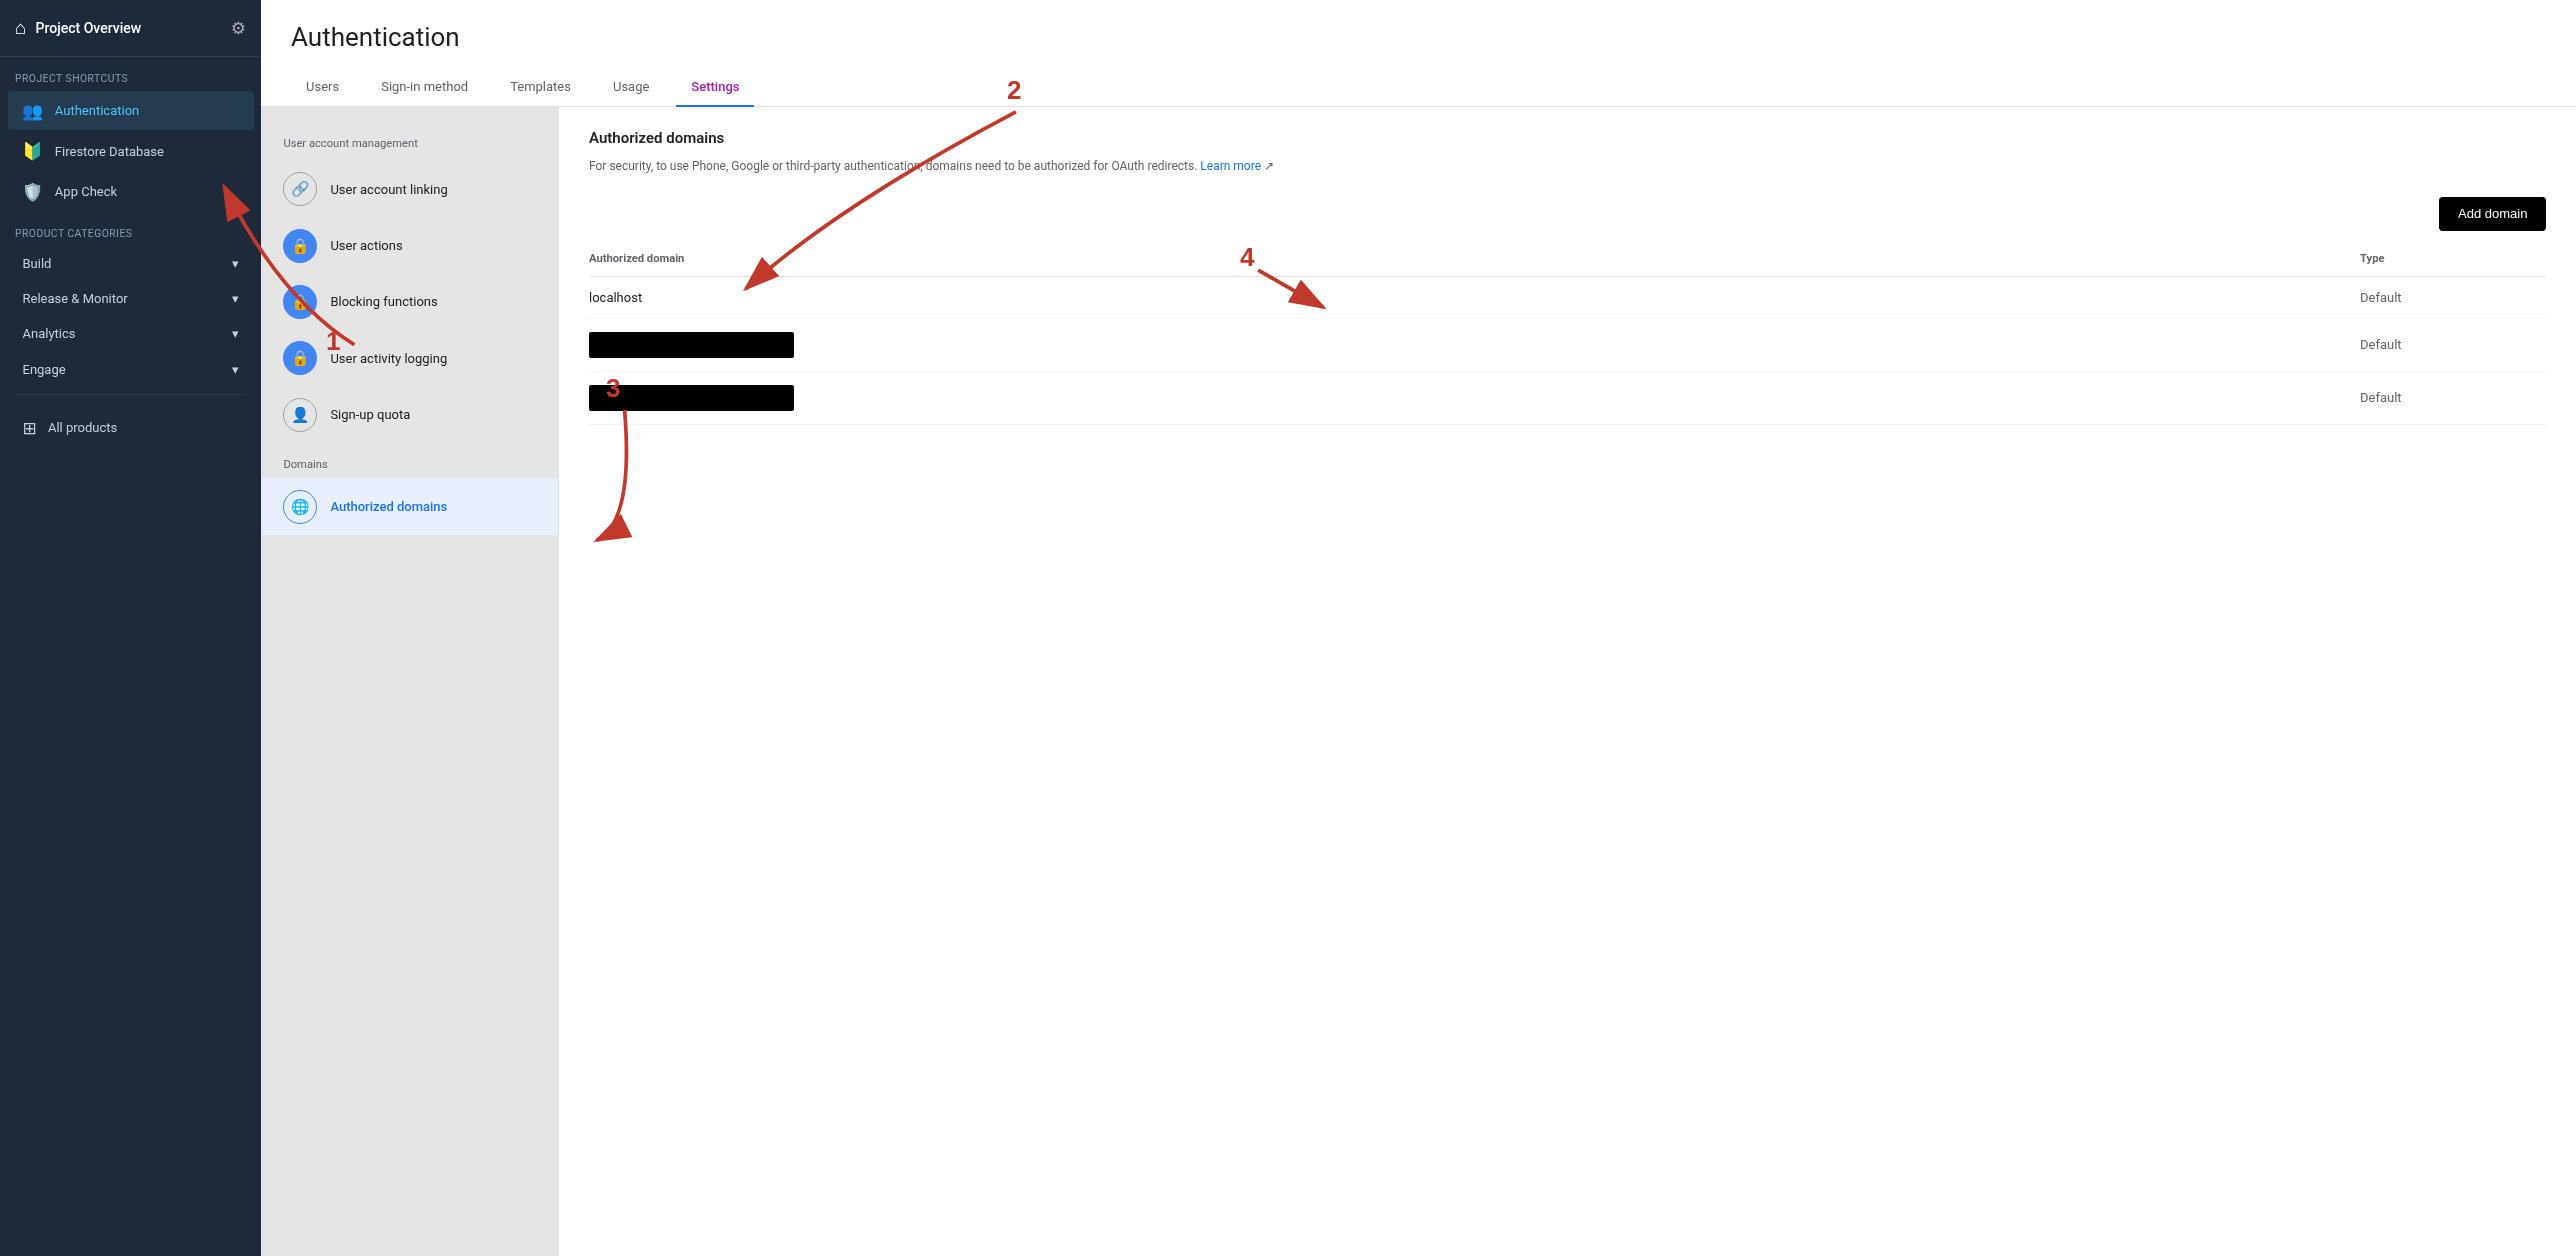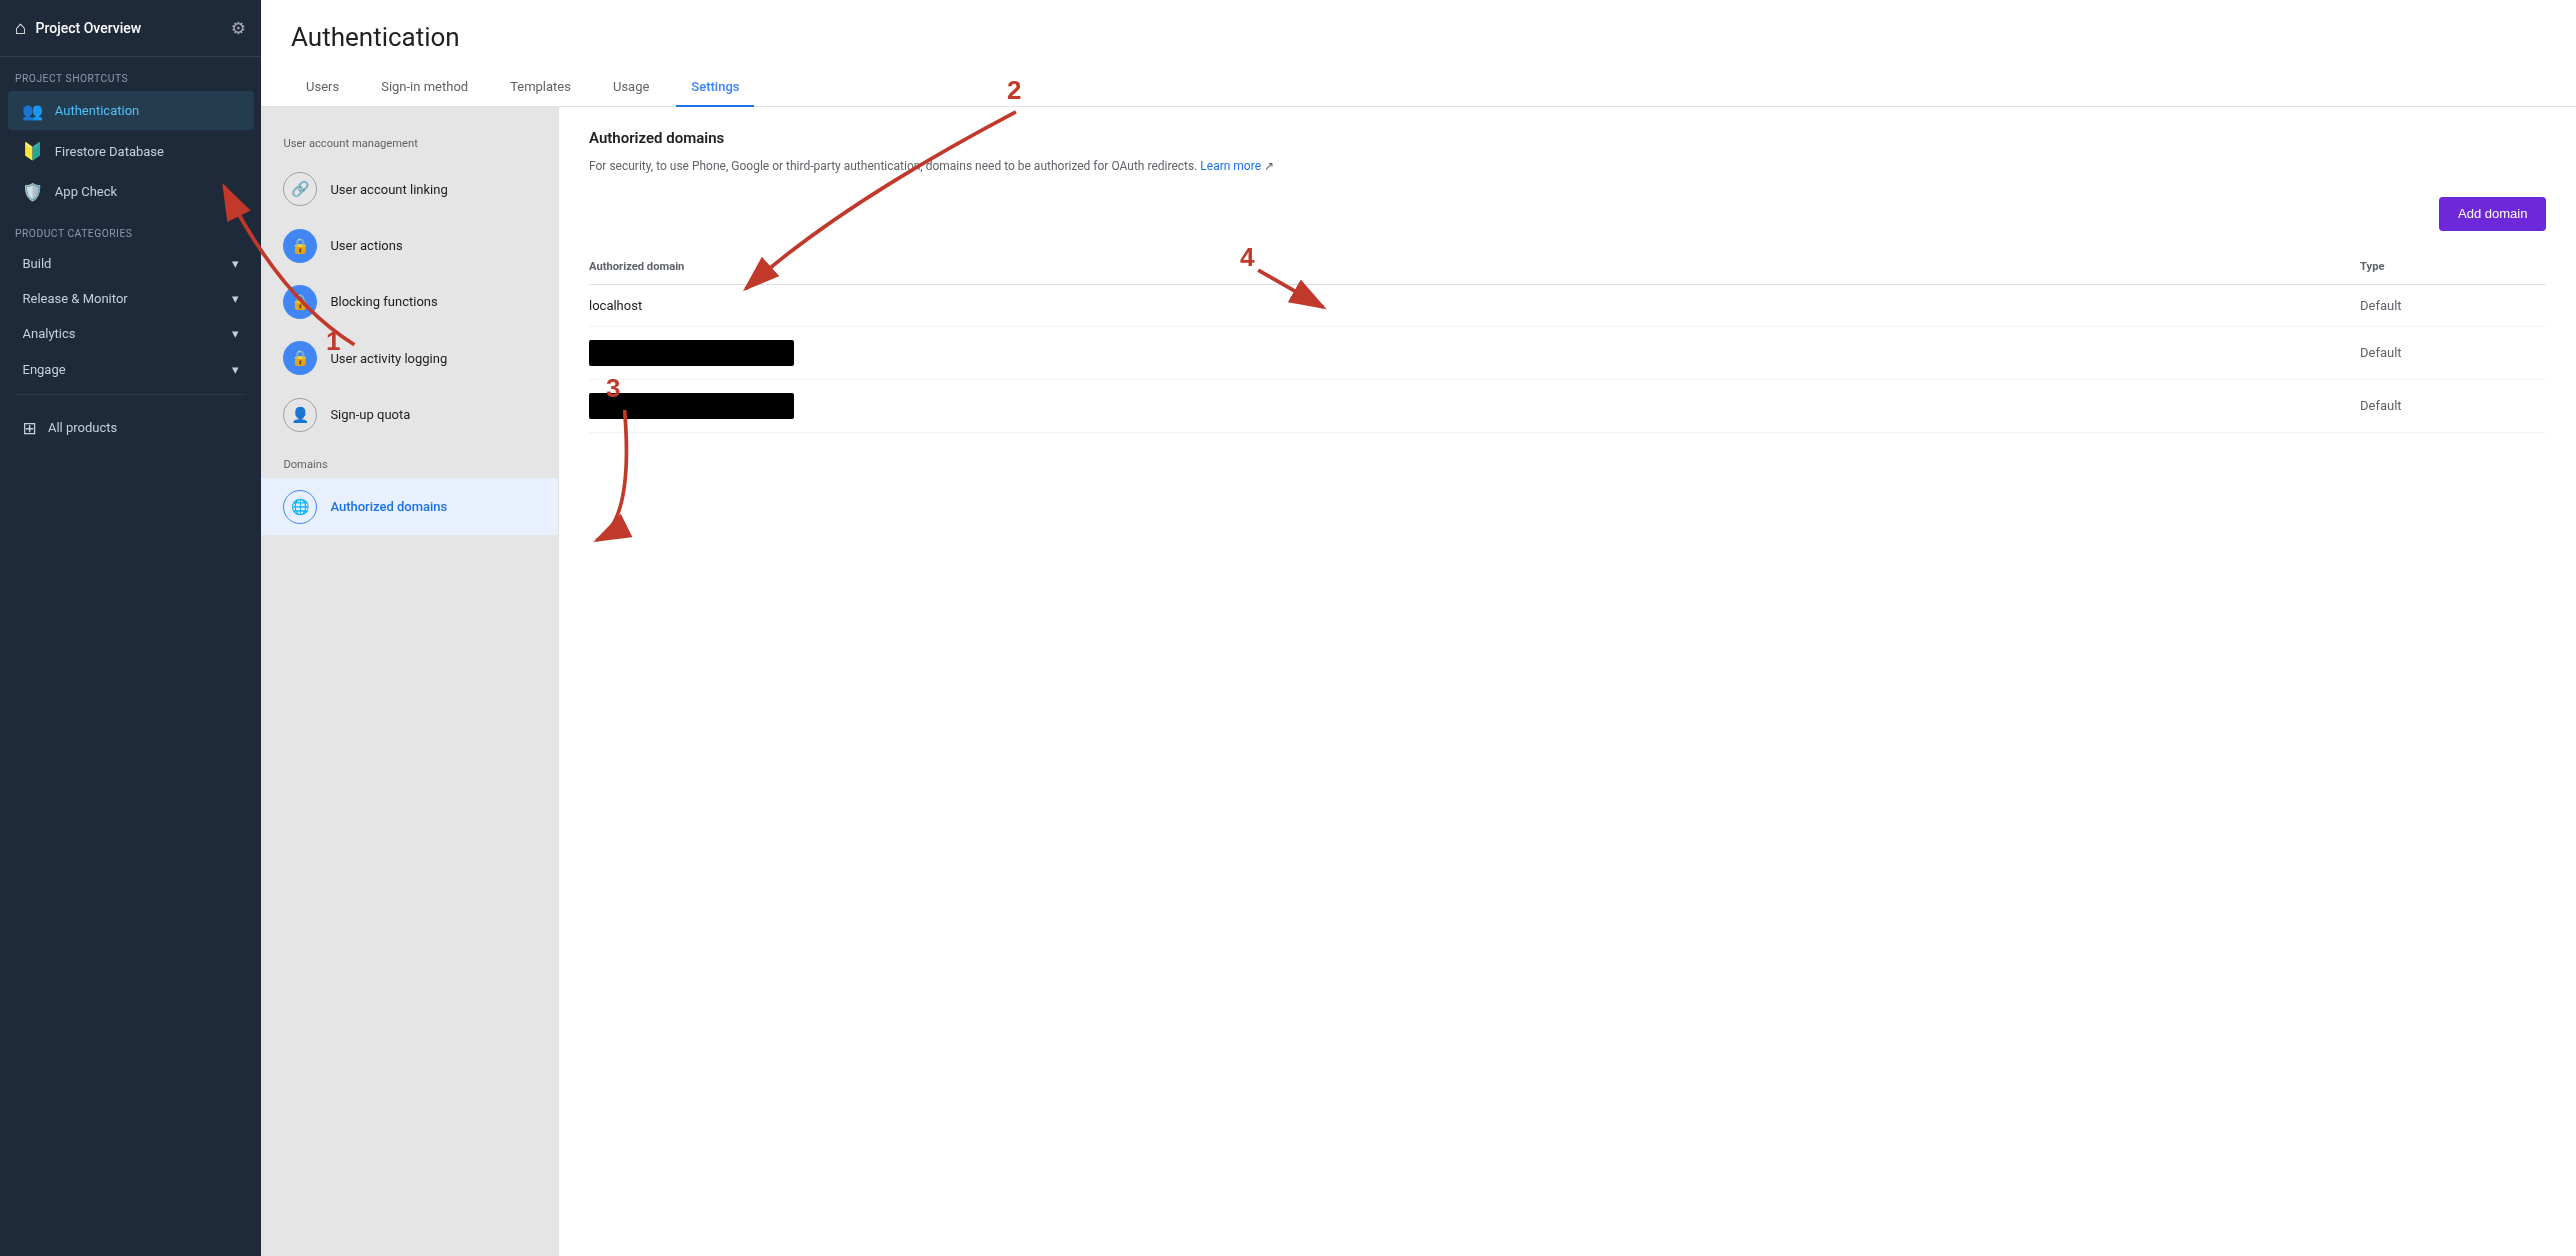--- a/index.html
+++ b/index.html
@@ -100,21 +100,21 @@
     }
     .tab {
       padding: 11.2px 15px;
       font-size: 13px;
       color: #5f6368;
       cursor: pointer;
       border-bottom: 2.8px solid transparent;
       margin-bottom: -0.9px;
     }
     .tab.active {
-      color: #3b82f6;
+      color: #a21caf;
       border-bottom: 2.8px solid #1a73e8;
       font-weight: 500;
     }
 
     
     .content-area {
       flex: 1;
       display: flex;
       overflow: hidden;
       background: #f8f9fa;
@@ -193,30 +193,30 @@
       font-size: 12px;
       color: #5f6368;
       line-height: 1.5;
       margin-bottom: 22.4px;
     }
     .panel-description a {
       color: #1a73e8;
       text-decoration: none;
     }
     .add-domain-btn {
-      background: #6d28d9;
+      background: #000000;
       color: #fff;
       border: none;
       padding: 9.3px 18.6px;
       border-radius: 3.7px;
       font-size: 13px;
       font-weight: 500;
       cursor: pointer;
       float: right;
-      margin-bottom: 18px;
+      margin-bottom: 10px;
     }
     .table-header {
       display: grid;
       grid-template-columns: 1fr 186px;
       padding: 11.2px 0;
       border-bottom: 0.9px solid #e0e0e0;
       clear: both;
     }
     .table-header-cell {
       font-size: 11.2px;

